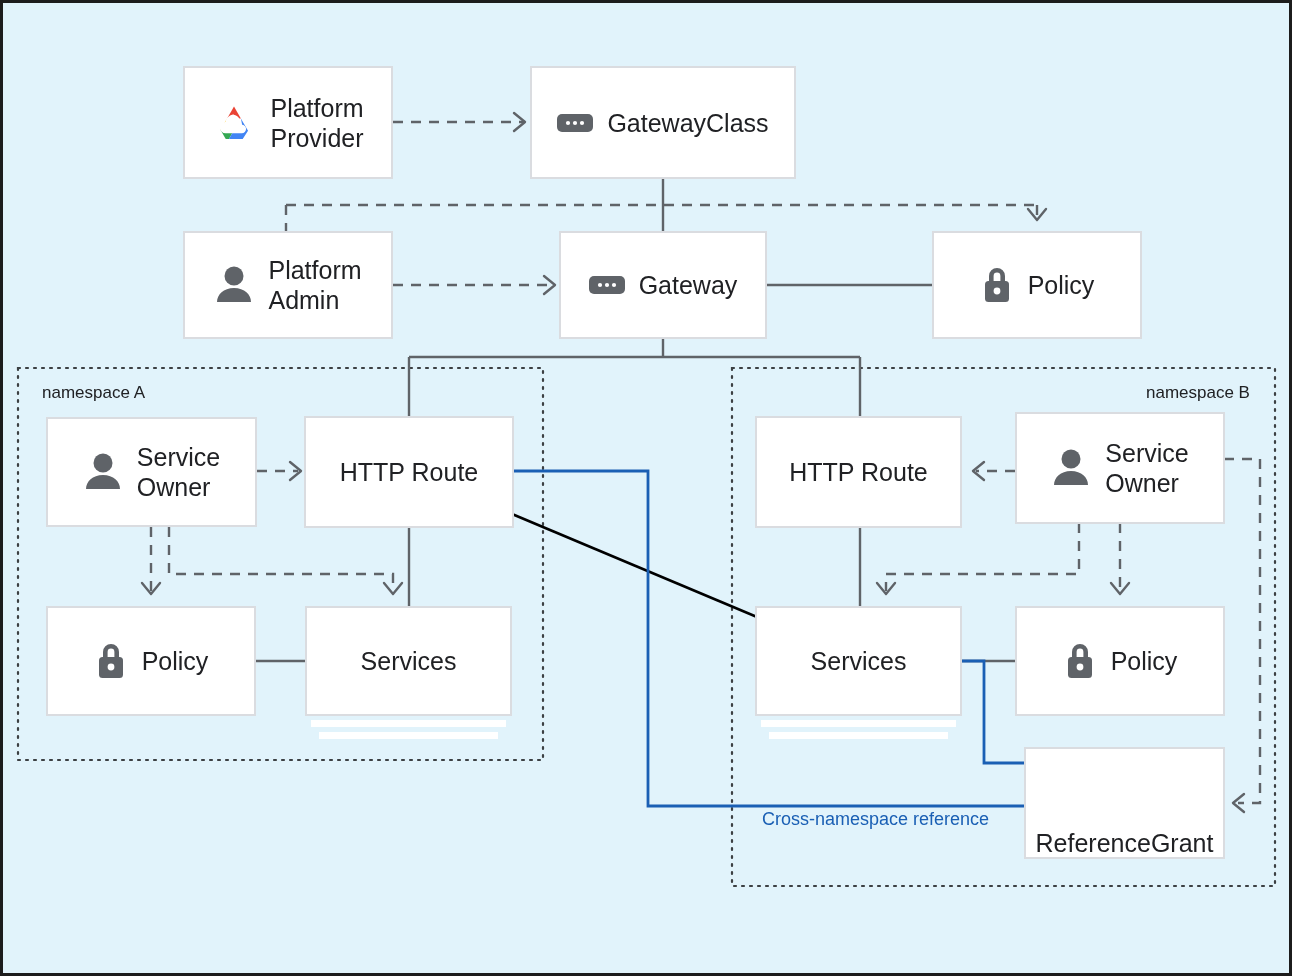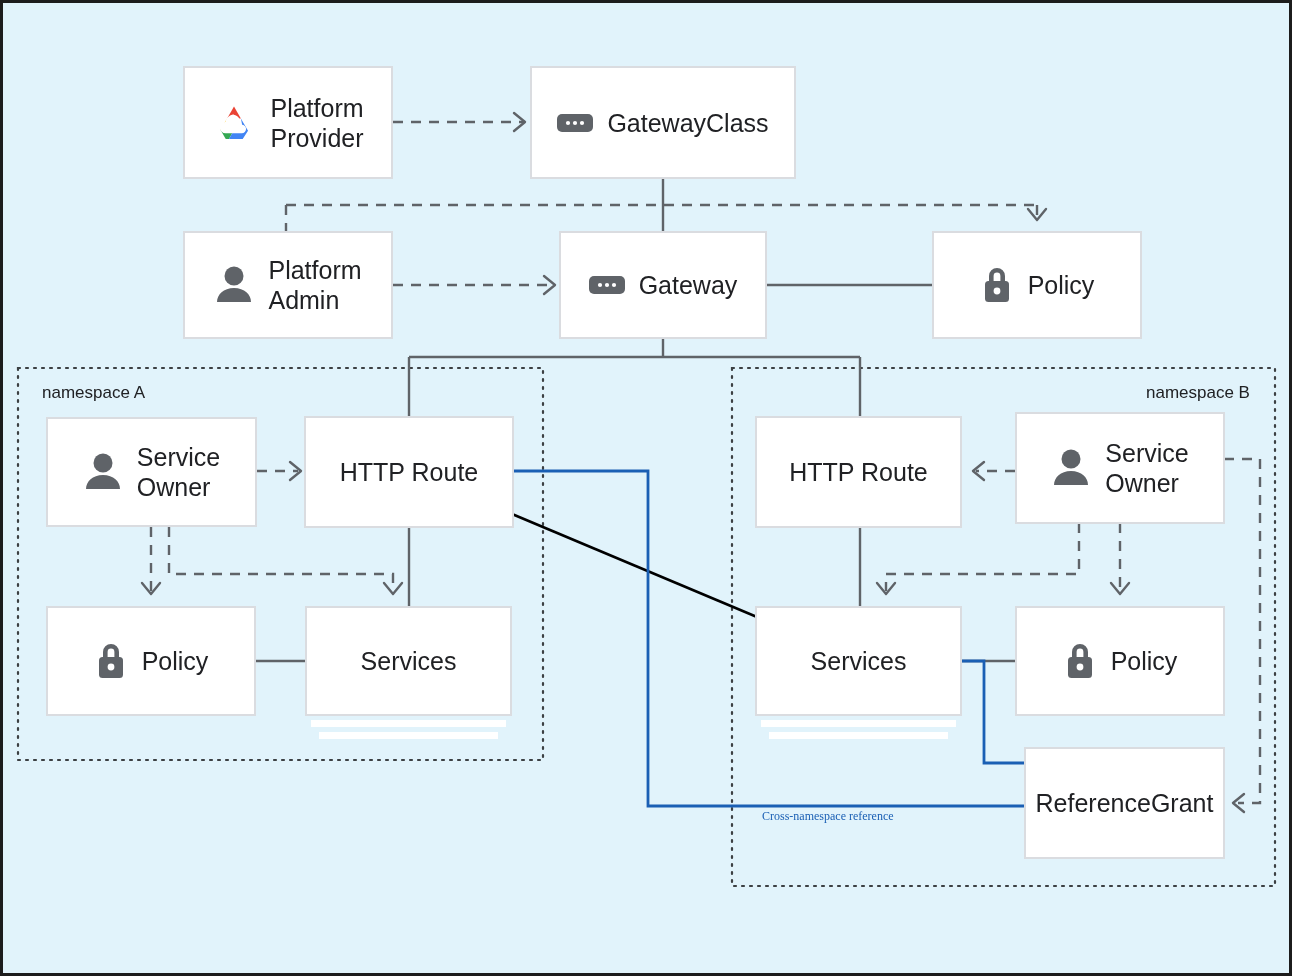--- a/index.html
+++ b/index.html
@@ -89,22 +89,22 @@
     box-sizing: border-box;
   }
   .node-inner {
     display: flex;
     align-items: center;
     gap: 14px;
   }
   .icon { flex: 0 0 auto; display: block; }
   .bluelabel {
     position: absolute;
-    font-family: Liberation Serif, serif;
-    font-size: 12px;
+    font-family: Liberation Sans, sans-serif;
+    font-size: 18px;
     color: #1a5fb4;
     white-space: nowrap;
   }
 </style>
 </head>
 <body>
 
 <div id="page">
 
   <svg class="layer" viewBox="0 0 1292 976">
@@ -332,19 +332,19 @@
     <div class="node-inner">
       <svg class="icon" width="34" height="42" viewBox="0 0 34 42">
         <path d="M17 4 a8 8 0 0 1 8 8 v6 h-4.6 v-6 a3.4 3.4 0 0 0 -6.8 0 v6 H9 v-6 a8 8 0 0 1 8 -8 Z" fill="#5f6368"></path>
         <rect x="5" y="17" width="24" height="21" rx="3.5" fill="#5f6368"></rect>
         <circle cx="17" cy="27" r="3.4" fill="#ffffff"></circle>
       </svg>
       <span class="node-label" style="position:static;">Policy</span>
     </div>
   </div>
 
-  <div class="node" style="left:1022px; top:745px; width:199px; height:110px;">
+  <div class="node" style="left:1022px; top:745px; width:199px; height:110px;align-items:flex-end;">
     <span class="node-label" style="position:static;">ReferenceGrant</span>
   </div>
 
   <div class="bluelabel" style="left:759px; top:806px;">Cross-namespace reference</div>
 
 </div>
 
 </body></html>

